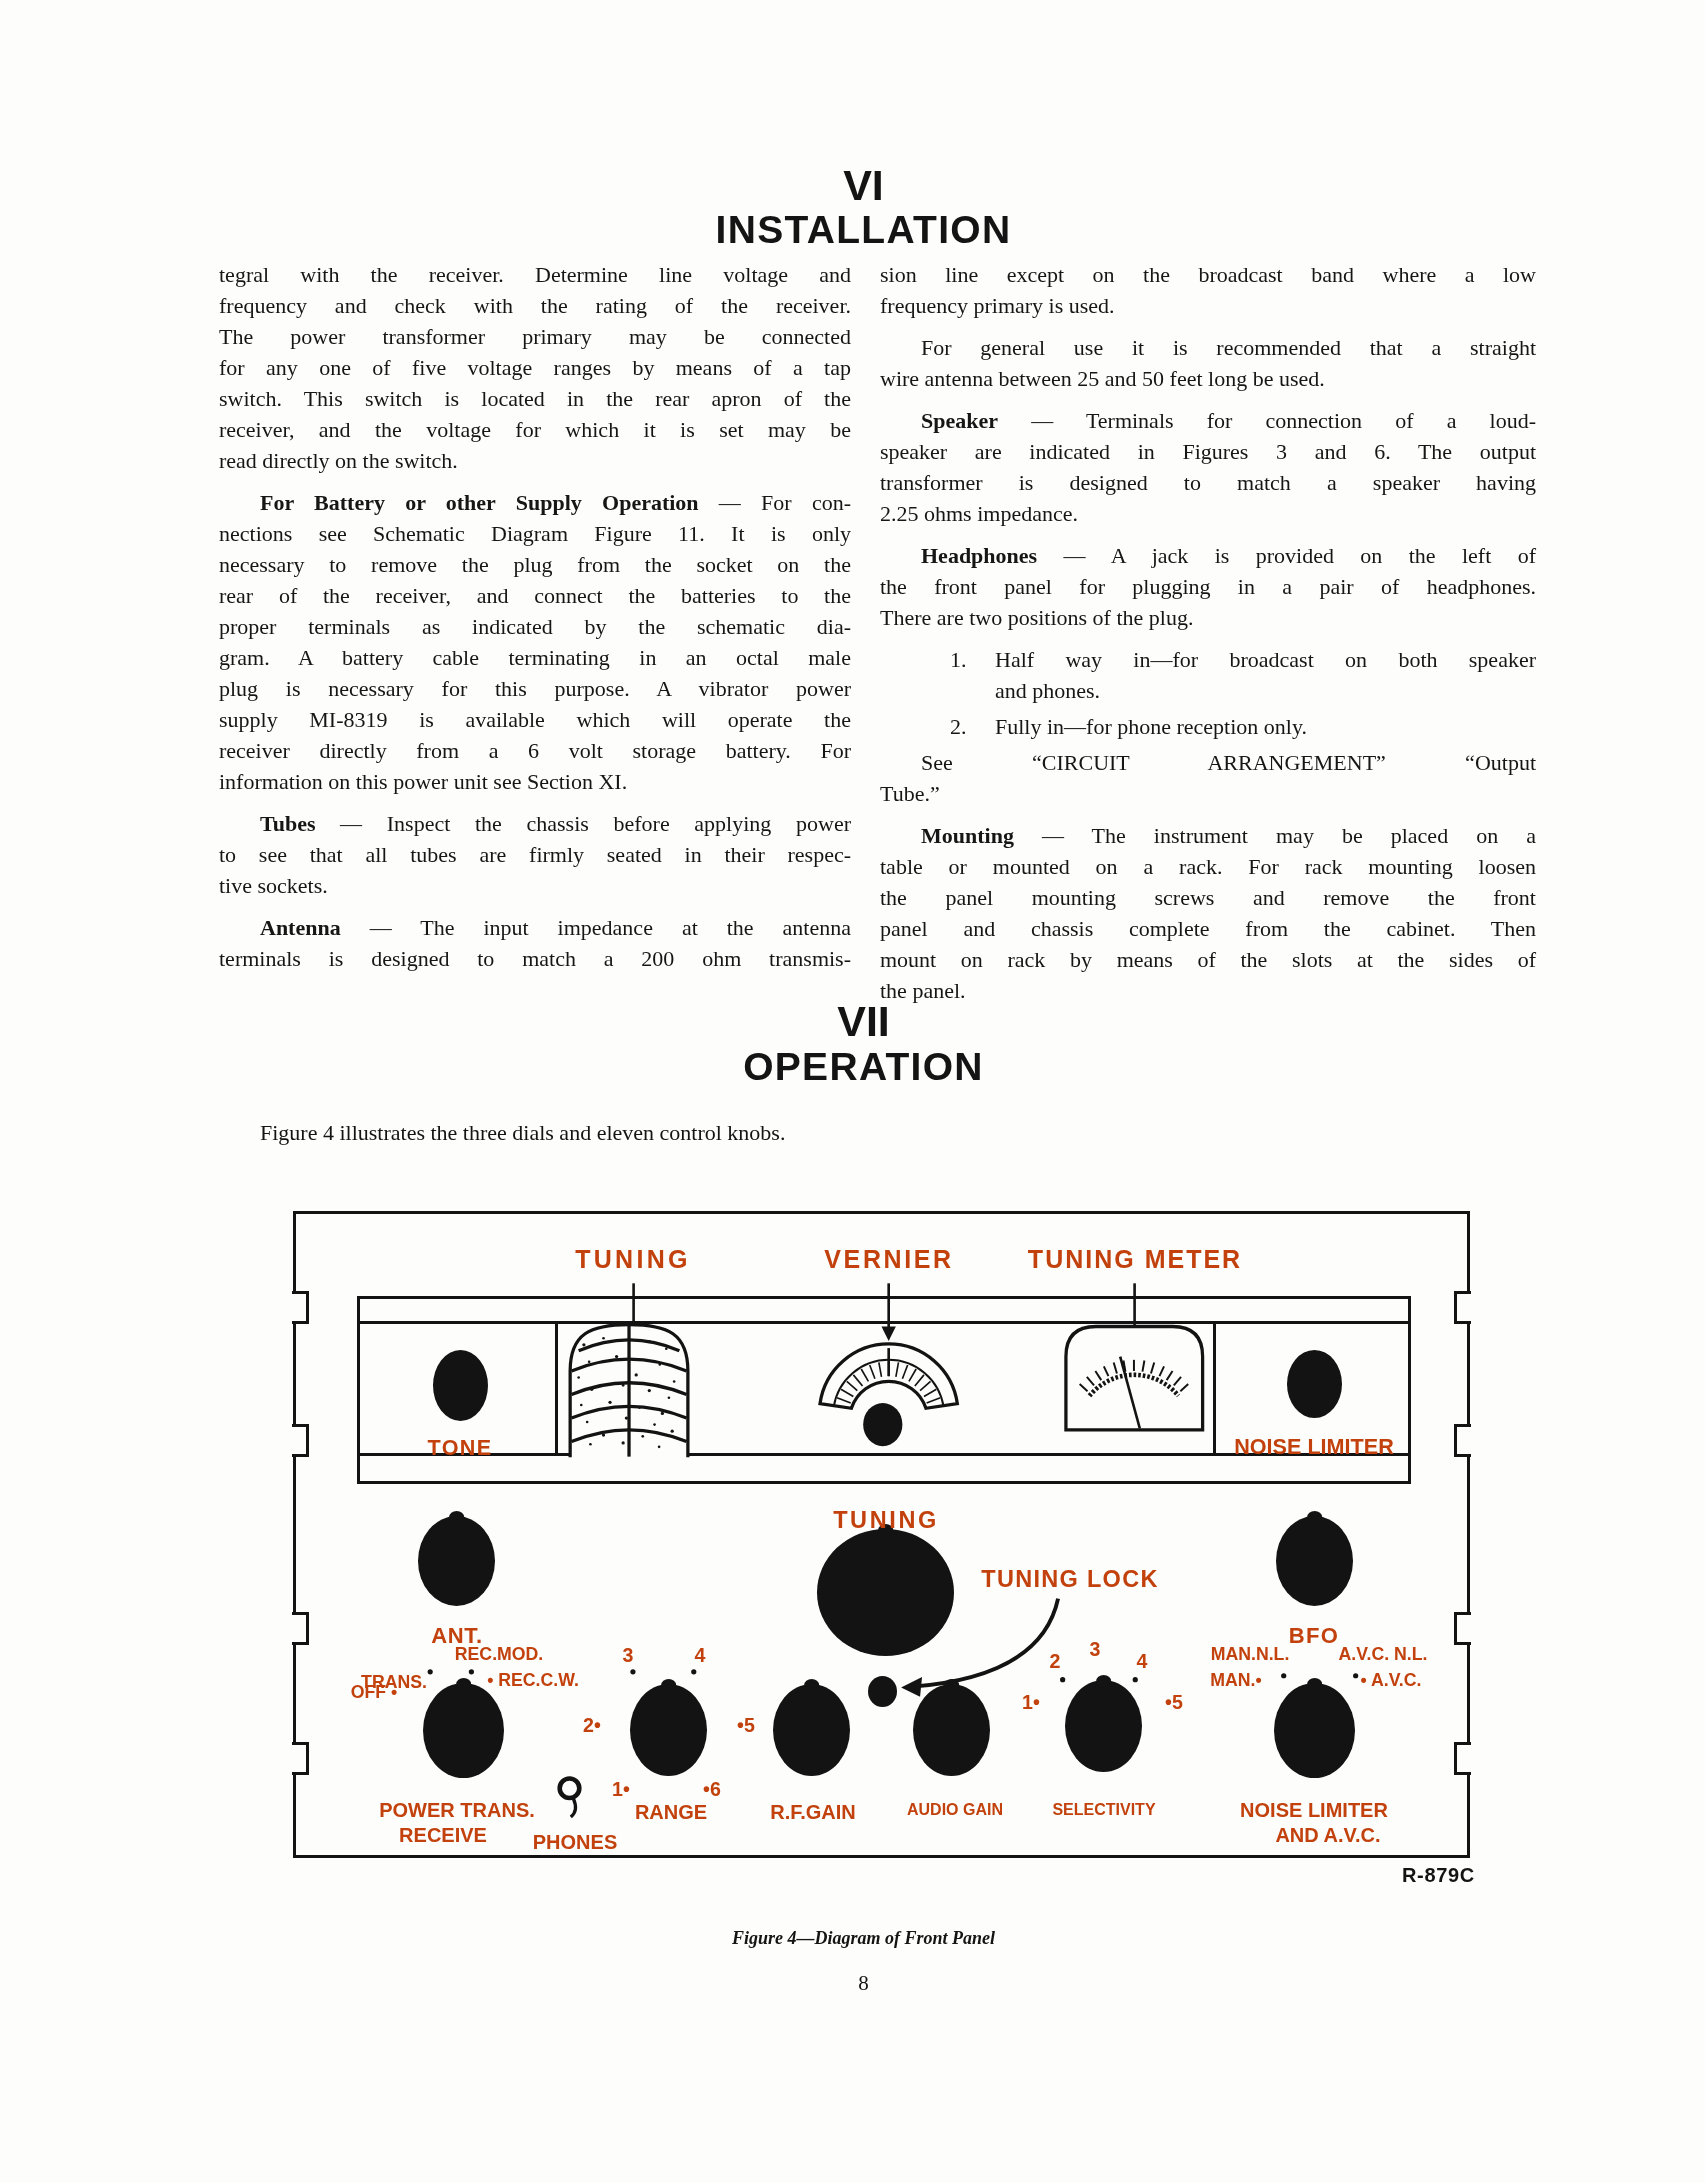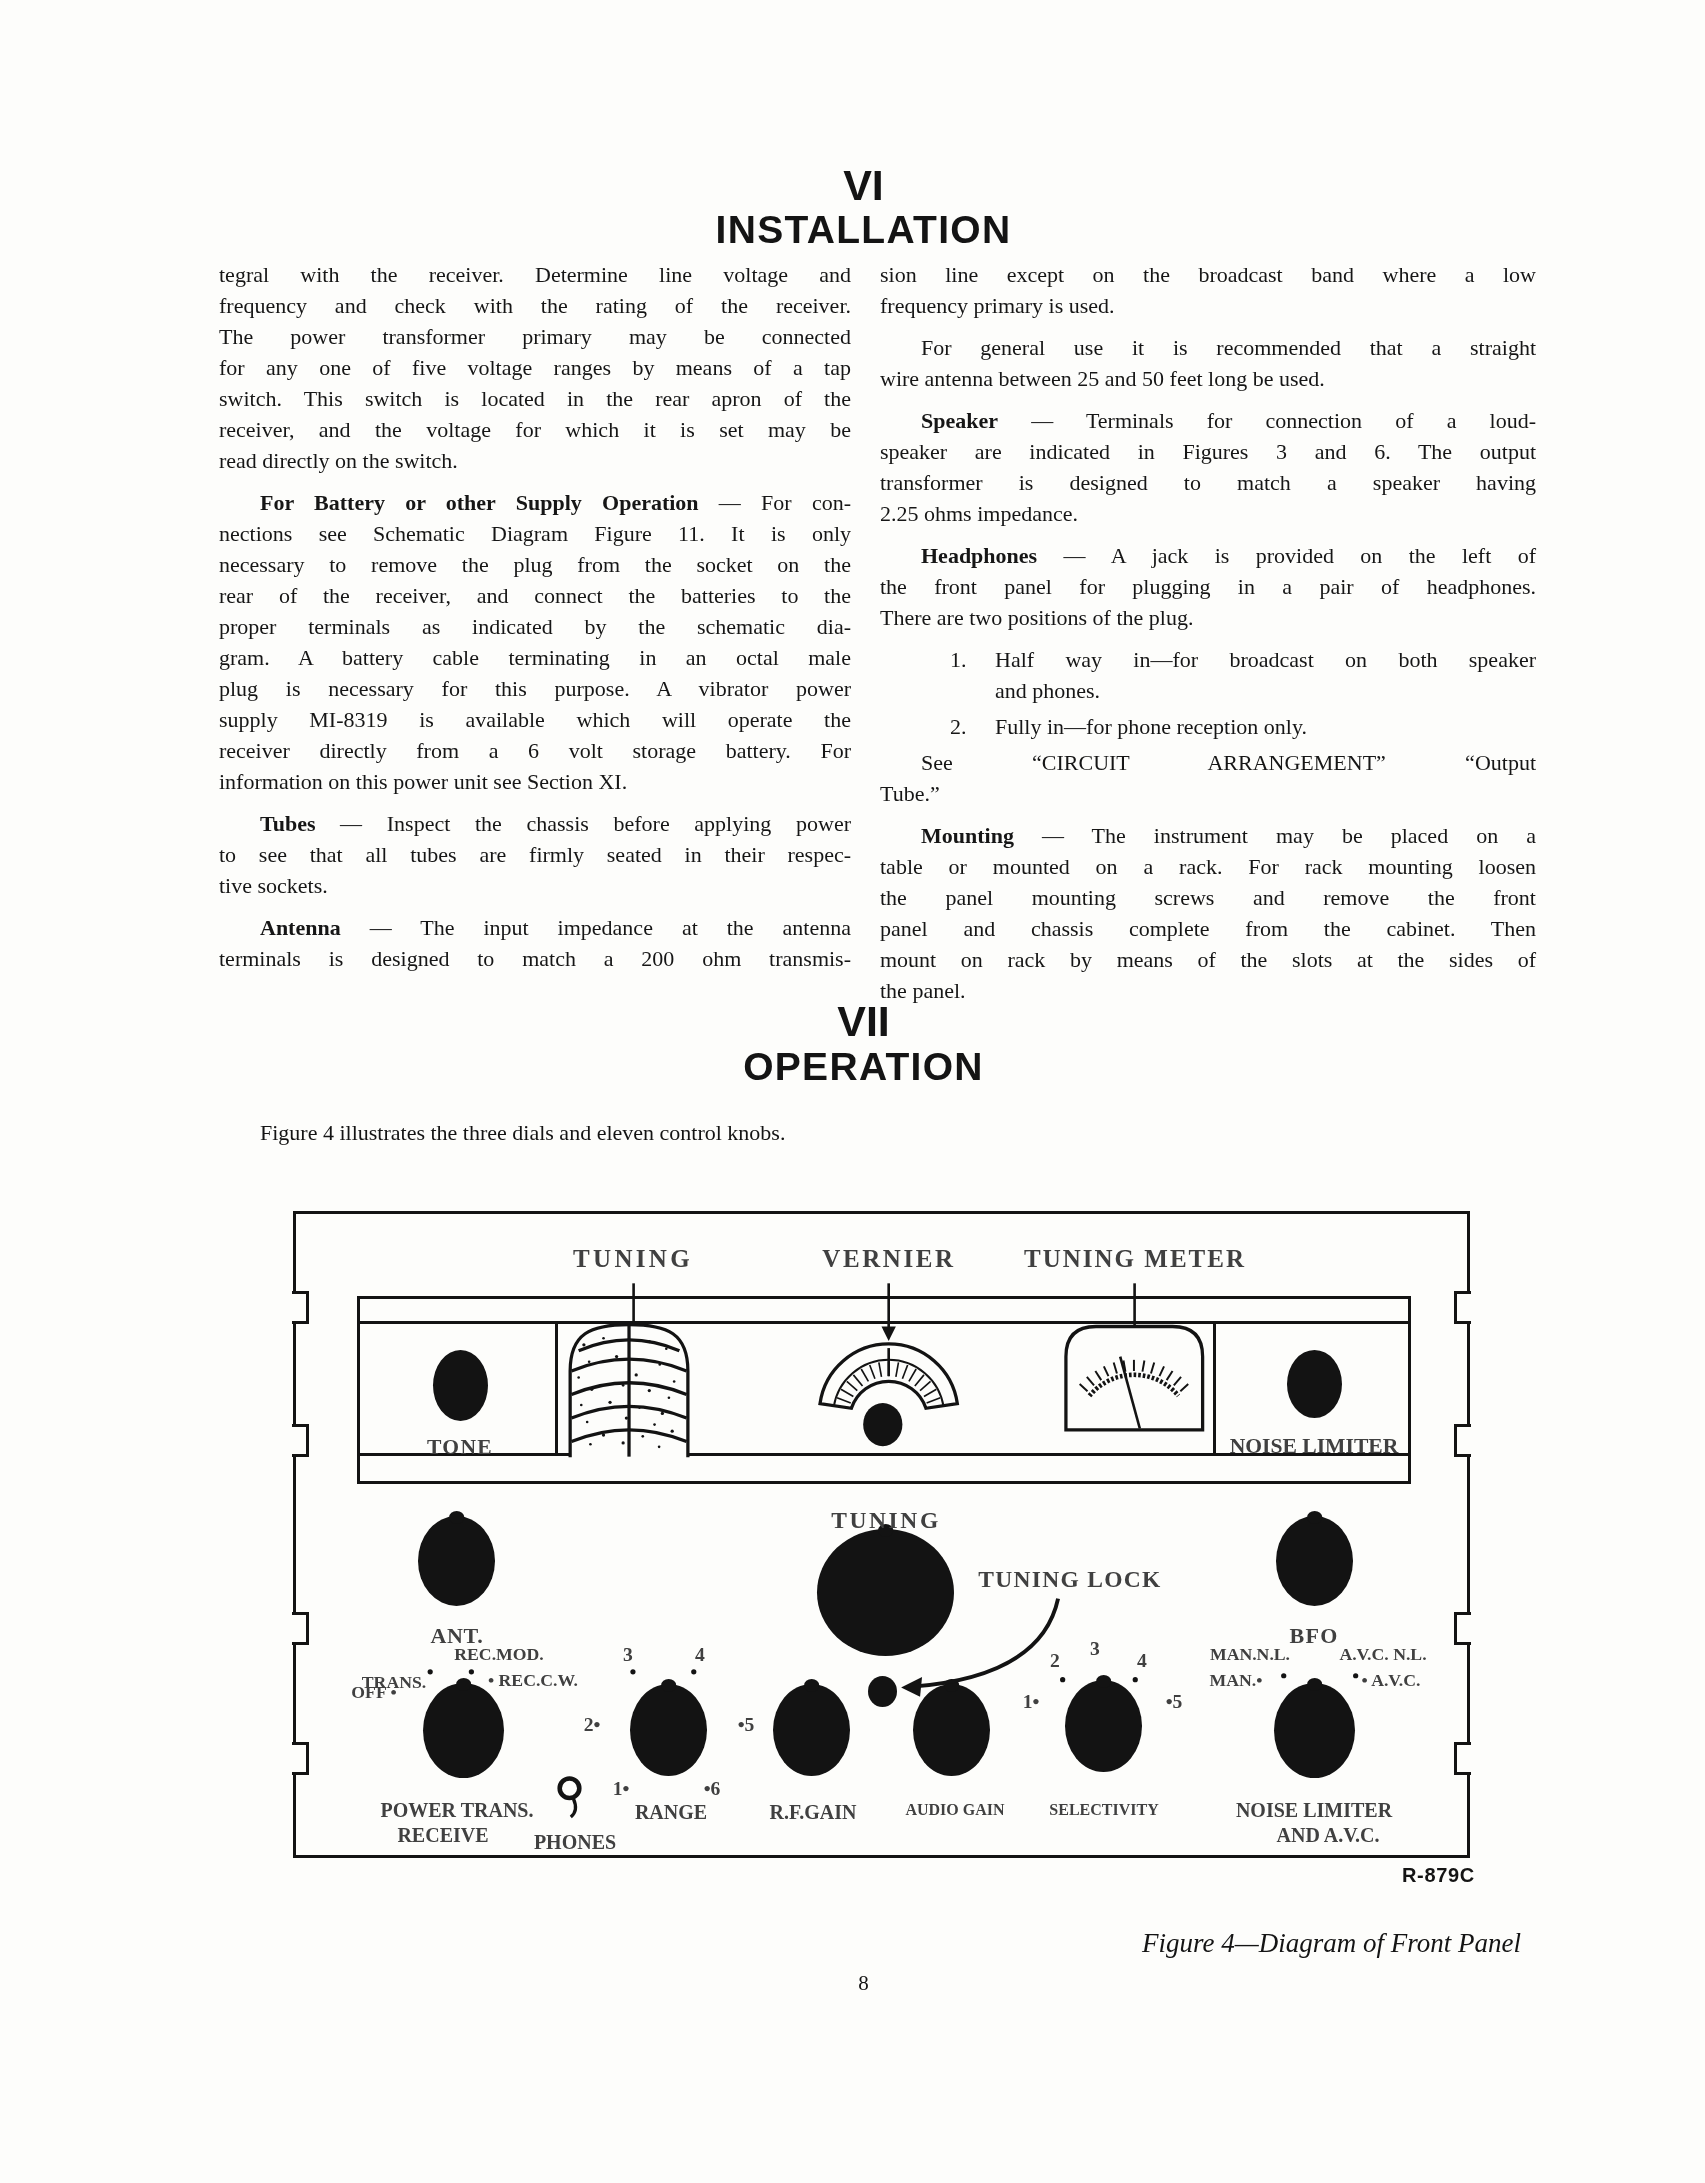--- a/index.html
+++ b/index.html
@@ -30,29 +30,29 @@
   .notch.l{left:-3.9px;border-left:none;}
   .notch.r{right:-3.9px;border-right:none;}
   .strip{position:absolute;left:61px;top:82px;width:1054px;height:188px;
          border:3.3px solid #131313;box-sizing:border-box;}
   .strip .ibar{position:absolute;left:0;right:0;height:3.3px;background:#131313;}
   .vline{position:absolute;width:2.6px;background:#131313;}
   .knob{position:absolute;background:#131313;border-radius:50%;}
   .knob.nub::after{content:"";position:absolute;top:-5.2px;left:50%;transform:translateX(-50%);
          width:15.7px;height:13px;border-radius:50%;background:#131313;}
   .flabel{position:absolute;transform:translateX(-50%);white-space:nowrap;
-          font-family:Liberation Serif, serif;font-weight:700;color:#404040;}
+          font-family:Liberation Sans, sans-serif;font-weight:700;color:#c2410c;}
   .svgov{position:absolute;left:0;top:0;width:1169px;height:639px;}
   .rca-t{position:absolute;transform:translateX(-50%);color:#fff;
          font-family:"Liberation Serif",serif;font-style:italic;font-weight:700;}
   .mtxt{position:absolute;transform:translateX(-50%);font-family:"Liberation Sans",sans-serif;
         font-weight:700;font-size:8.5px;letter-spacing:0;color:#131313;white-space:nowrap;}
 
-  .caption{position:absolute;left:206px;top:1928px;width:1315px;text-align:right;
-           font-family:"Liberation Serif",serif;font-style:italic;font-weight:400;font-size:27px;}
+  .caption{position:absolute;left:206px;top:1928px;width:1315px;text-align:center;
+           font-family:"Liberation Serif",serif;font-style:italic;font-weight:700;font-size:18px;}
   .pnum{position:absolute;left:206px;top:1971px;width:1315px;text-align:center;
         font-family:"Liberation Serif",serif;font-size:21px;}
   .dwg{position:absolute;left:1357px;top:1864px;width:118px;text-align:right;
        font-family:"Liberation Sans",sans-serif;font-weight:700;font-size:20px;letter-spacing:0.7px;}
 </style>
 </head>
 <body>
 
 <div class="page">
 

